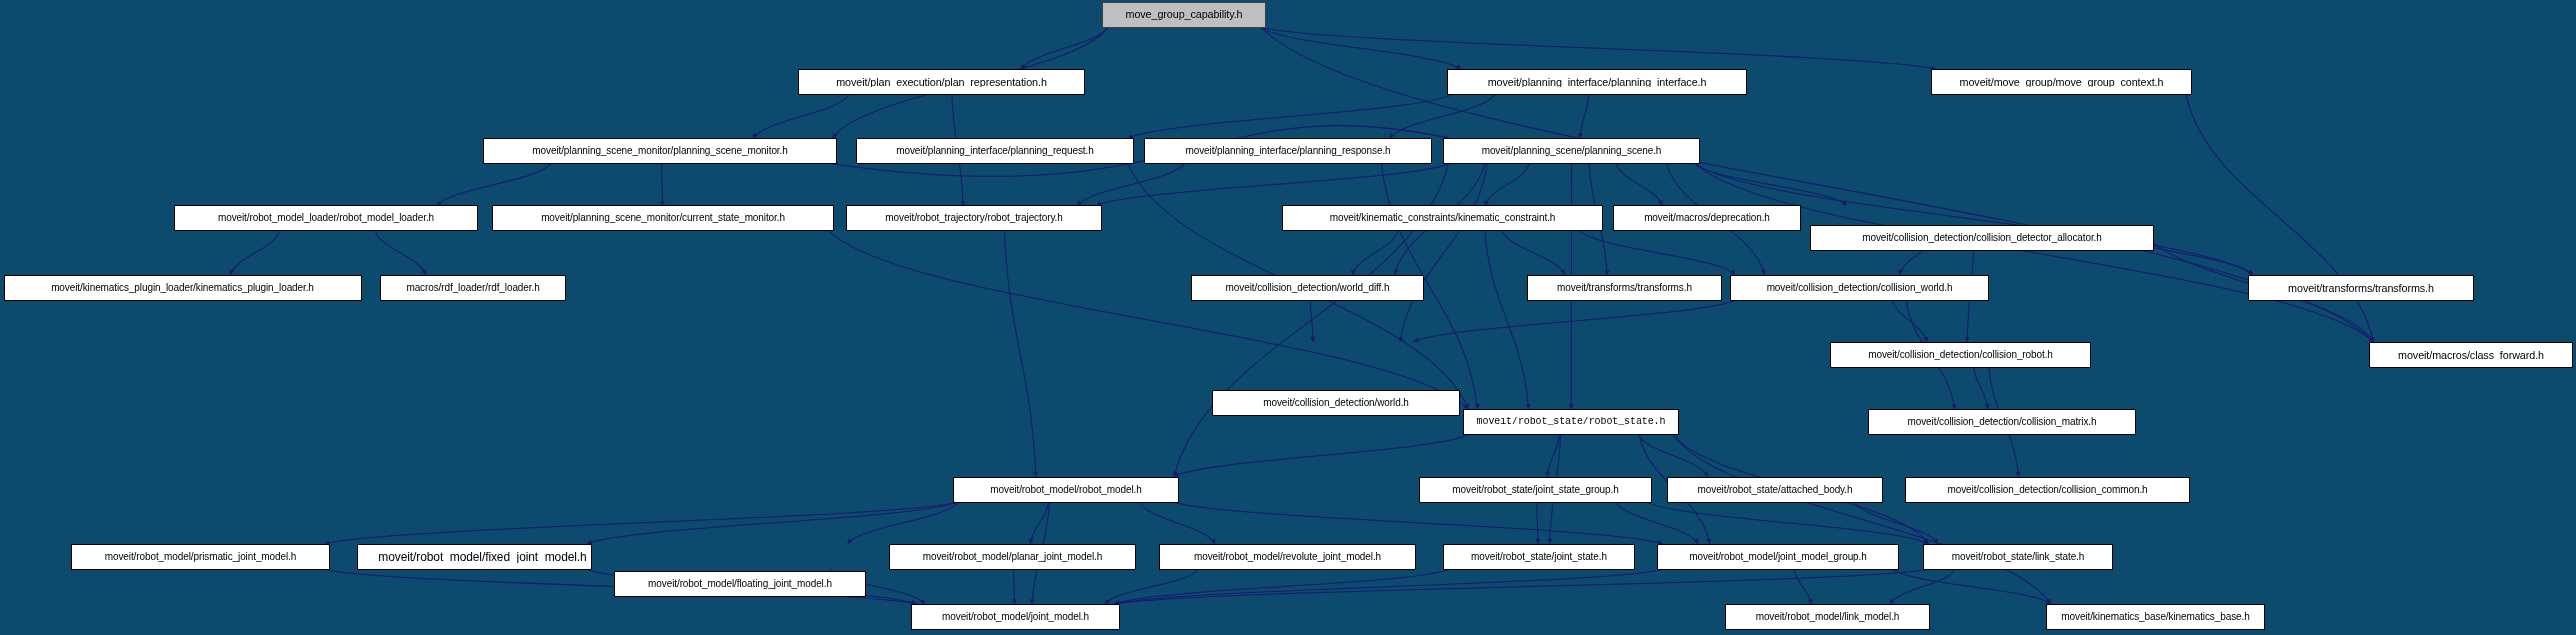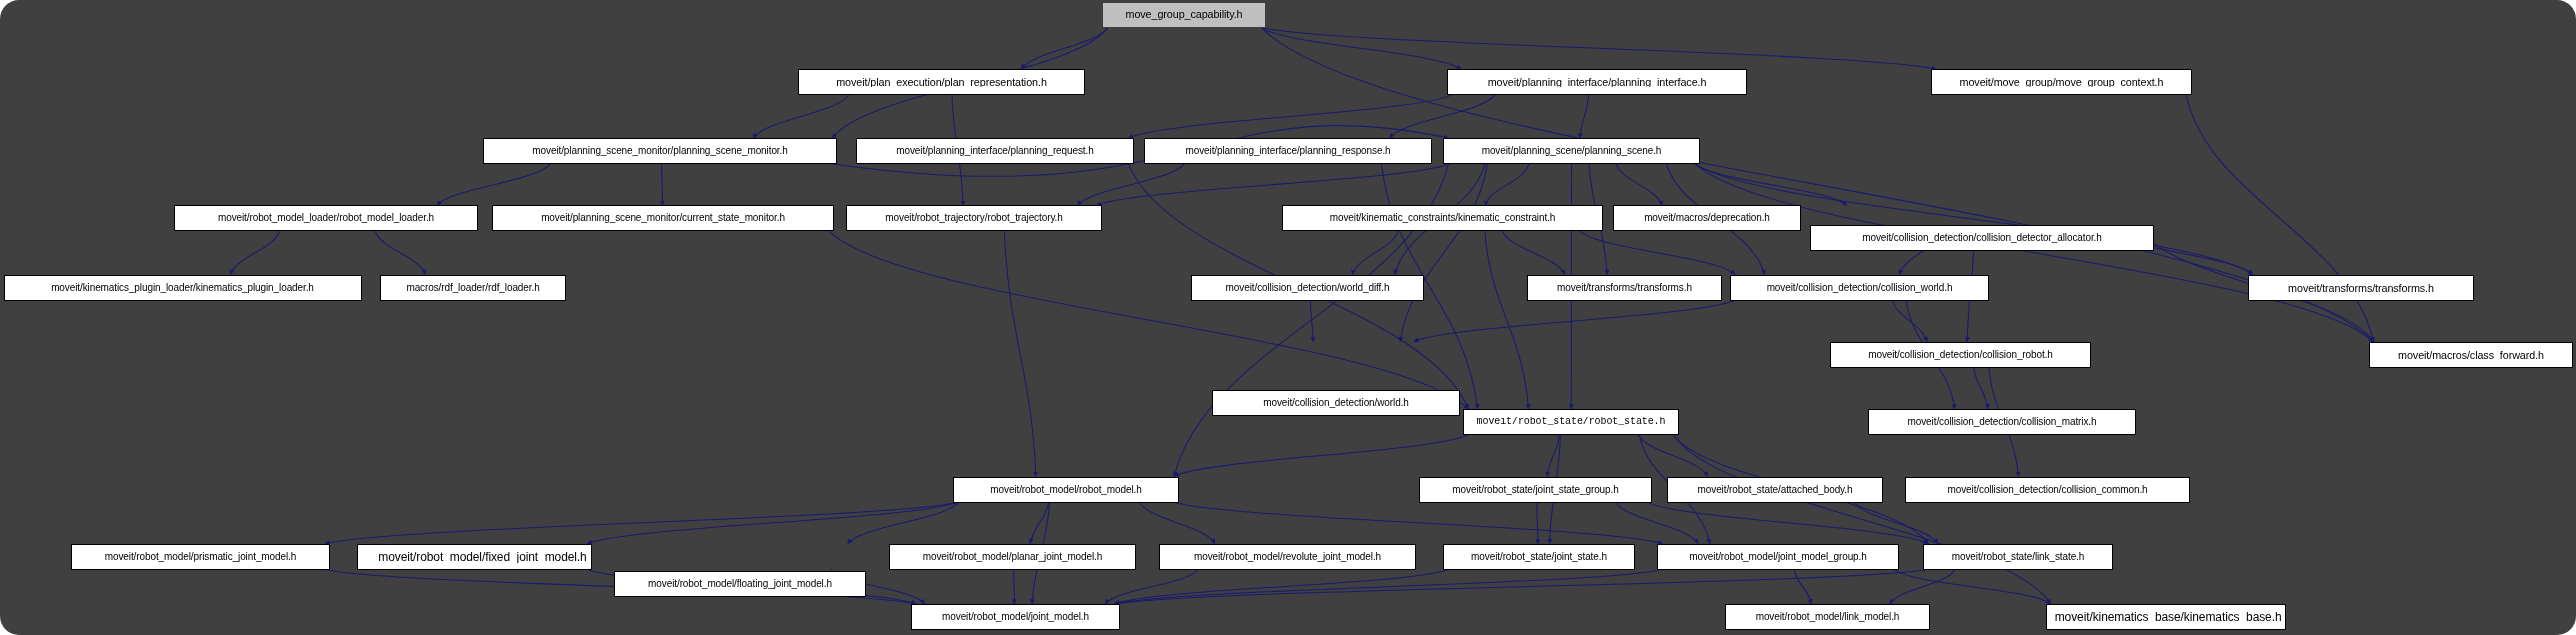--- a/index.html
+++ b/index.html
@@ -4,24 +4,23 @@
 <style>
   html, body {
     margin: 0;
     padding: 0;
     background: #ffffff;
   }
   #graph-root {
     position: relative;
     width: 2576px;
     height: 635px;
-    background: #404040;
+    background: #0c4a6e;
     font-family: "Liberation Sans", sans-serif;
     overflow: hidden;
-    border-radius: 19px;
   }
   #edge-layer {
     position: absolute;
     left: 0;
     top: 0;
     width: 2576px;
     height: 635px;
     pointer-events: none;
   }
   .node {
@@ -247,18 +246,18 @@
       </div>
       <div class="node" style="left: 1923px; top: 544px; width: 190px; font-size: 10px;">
         <span class="node-label">moveit/robot_state/link_state.h</span>
       </div>
       <div class="node" style="left: 911px; top: 604px; width: 209px; font-size: 10px;">
         <span class="node-label">moveit/robot_model/joint_model.h</span>
       </div>
       <div class="node" style="left: 1725px; top: 604px; width: 205px; font-size: 10px;">
         <span class="node-label">moveit/robot_model/link_model.h</span>
       </div>
-      <div class="node" style="left: 2046px; top: 604px; width: 240px; font-size: 12px; justify-content: flex-end;">
+      <div class="node" style="left: 2046px; top: 604px; width: 219px; font-size: 10px;">
         <span class="node-label">moveit/kinematics_base/kinematics_base.h</span>
       </div>
     </div>
 </div>
 
 
 </body></html>

